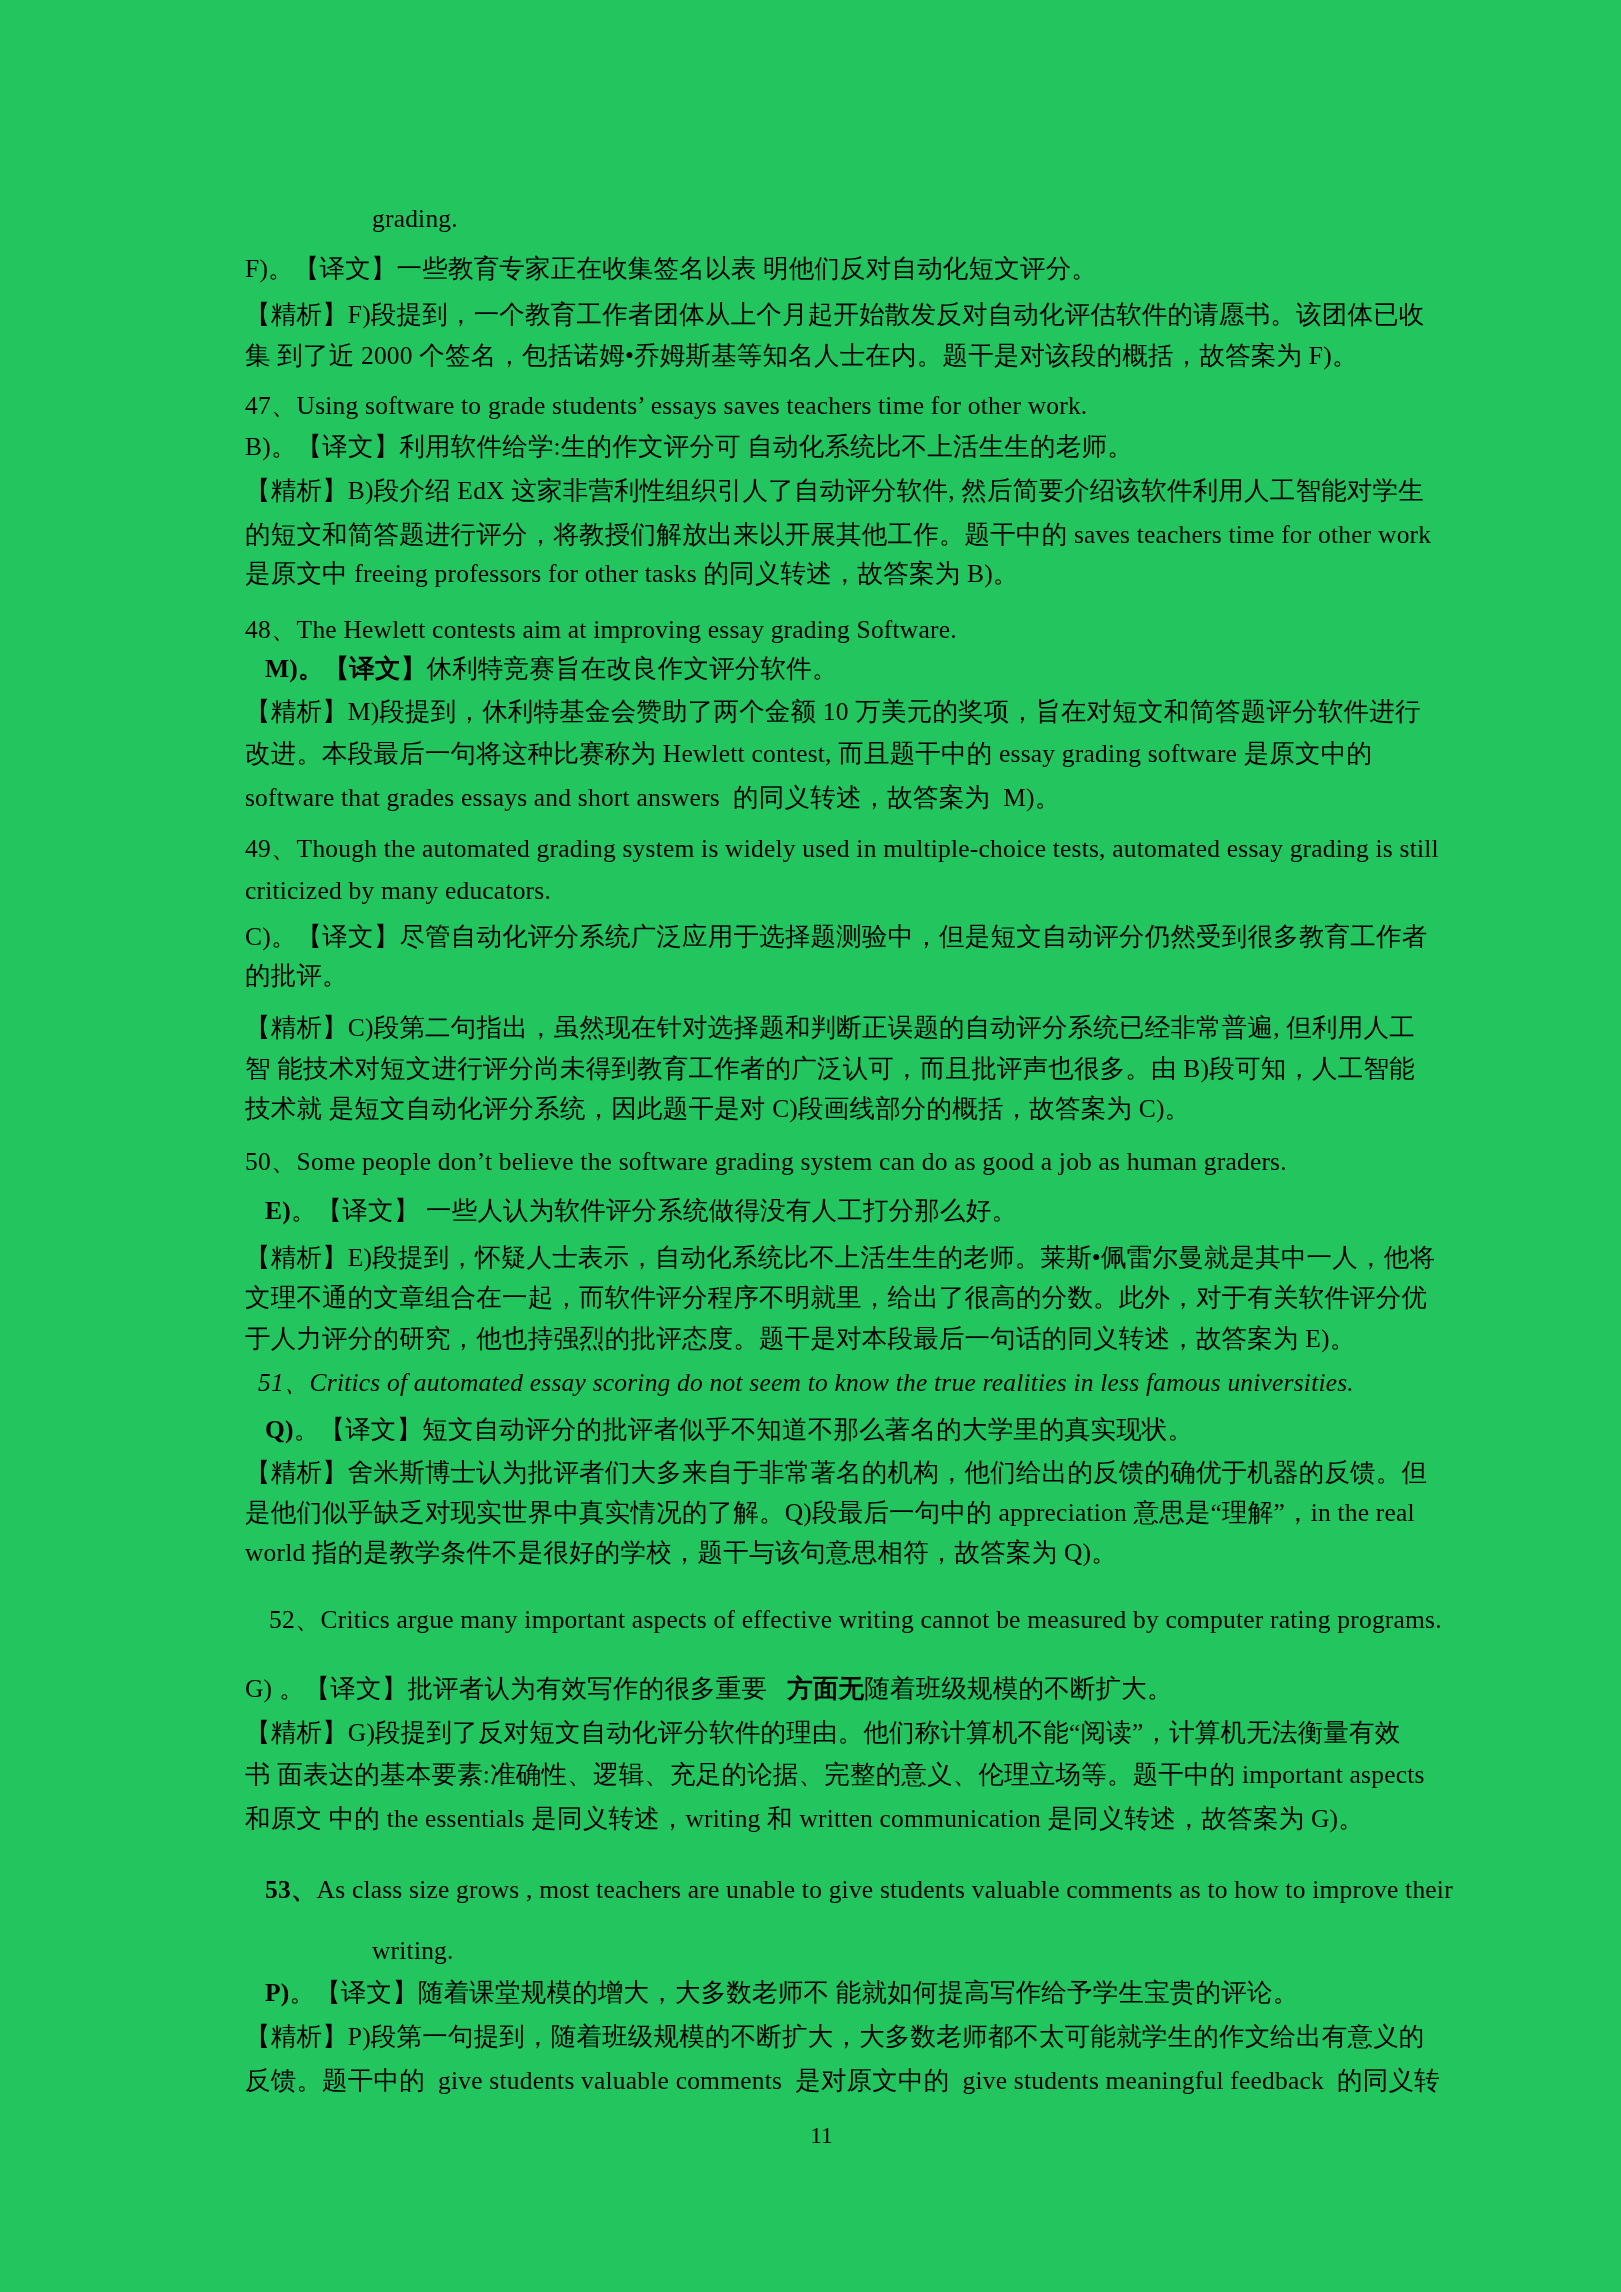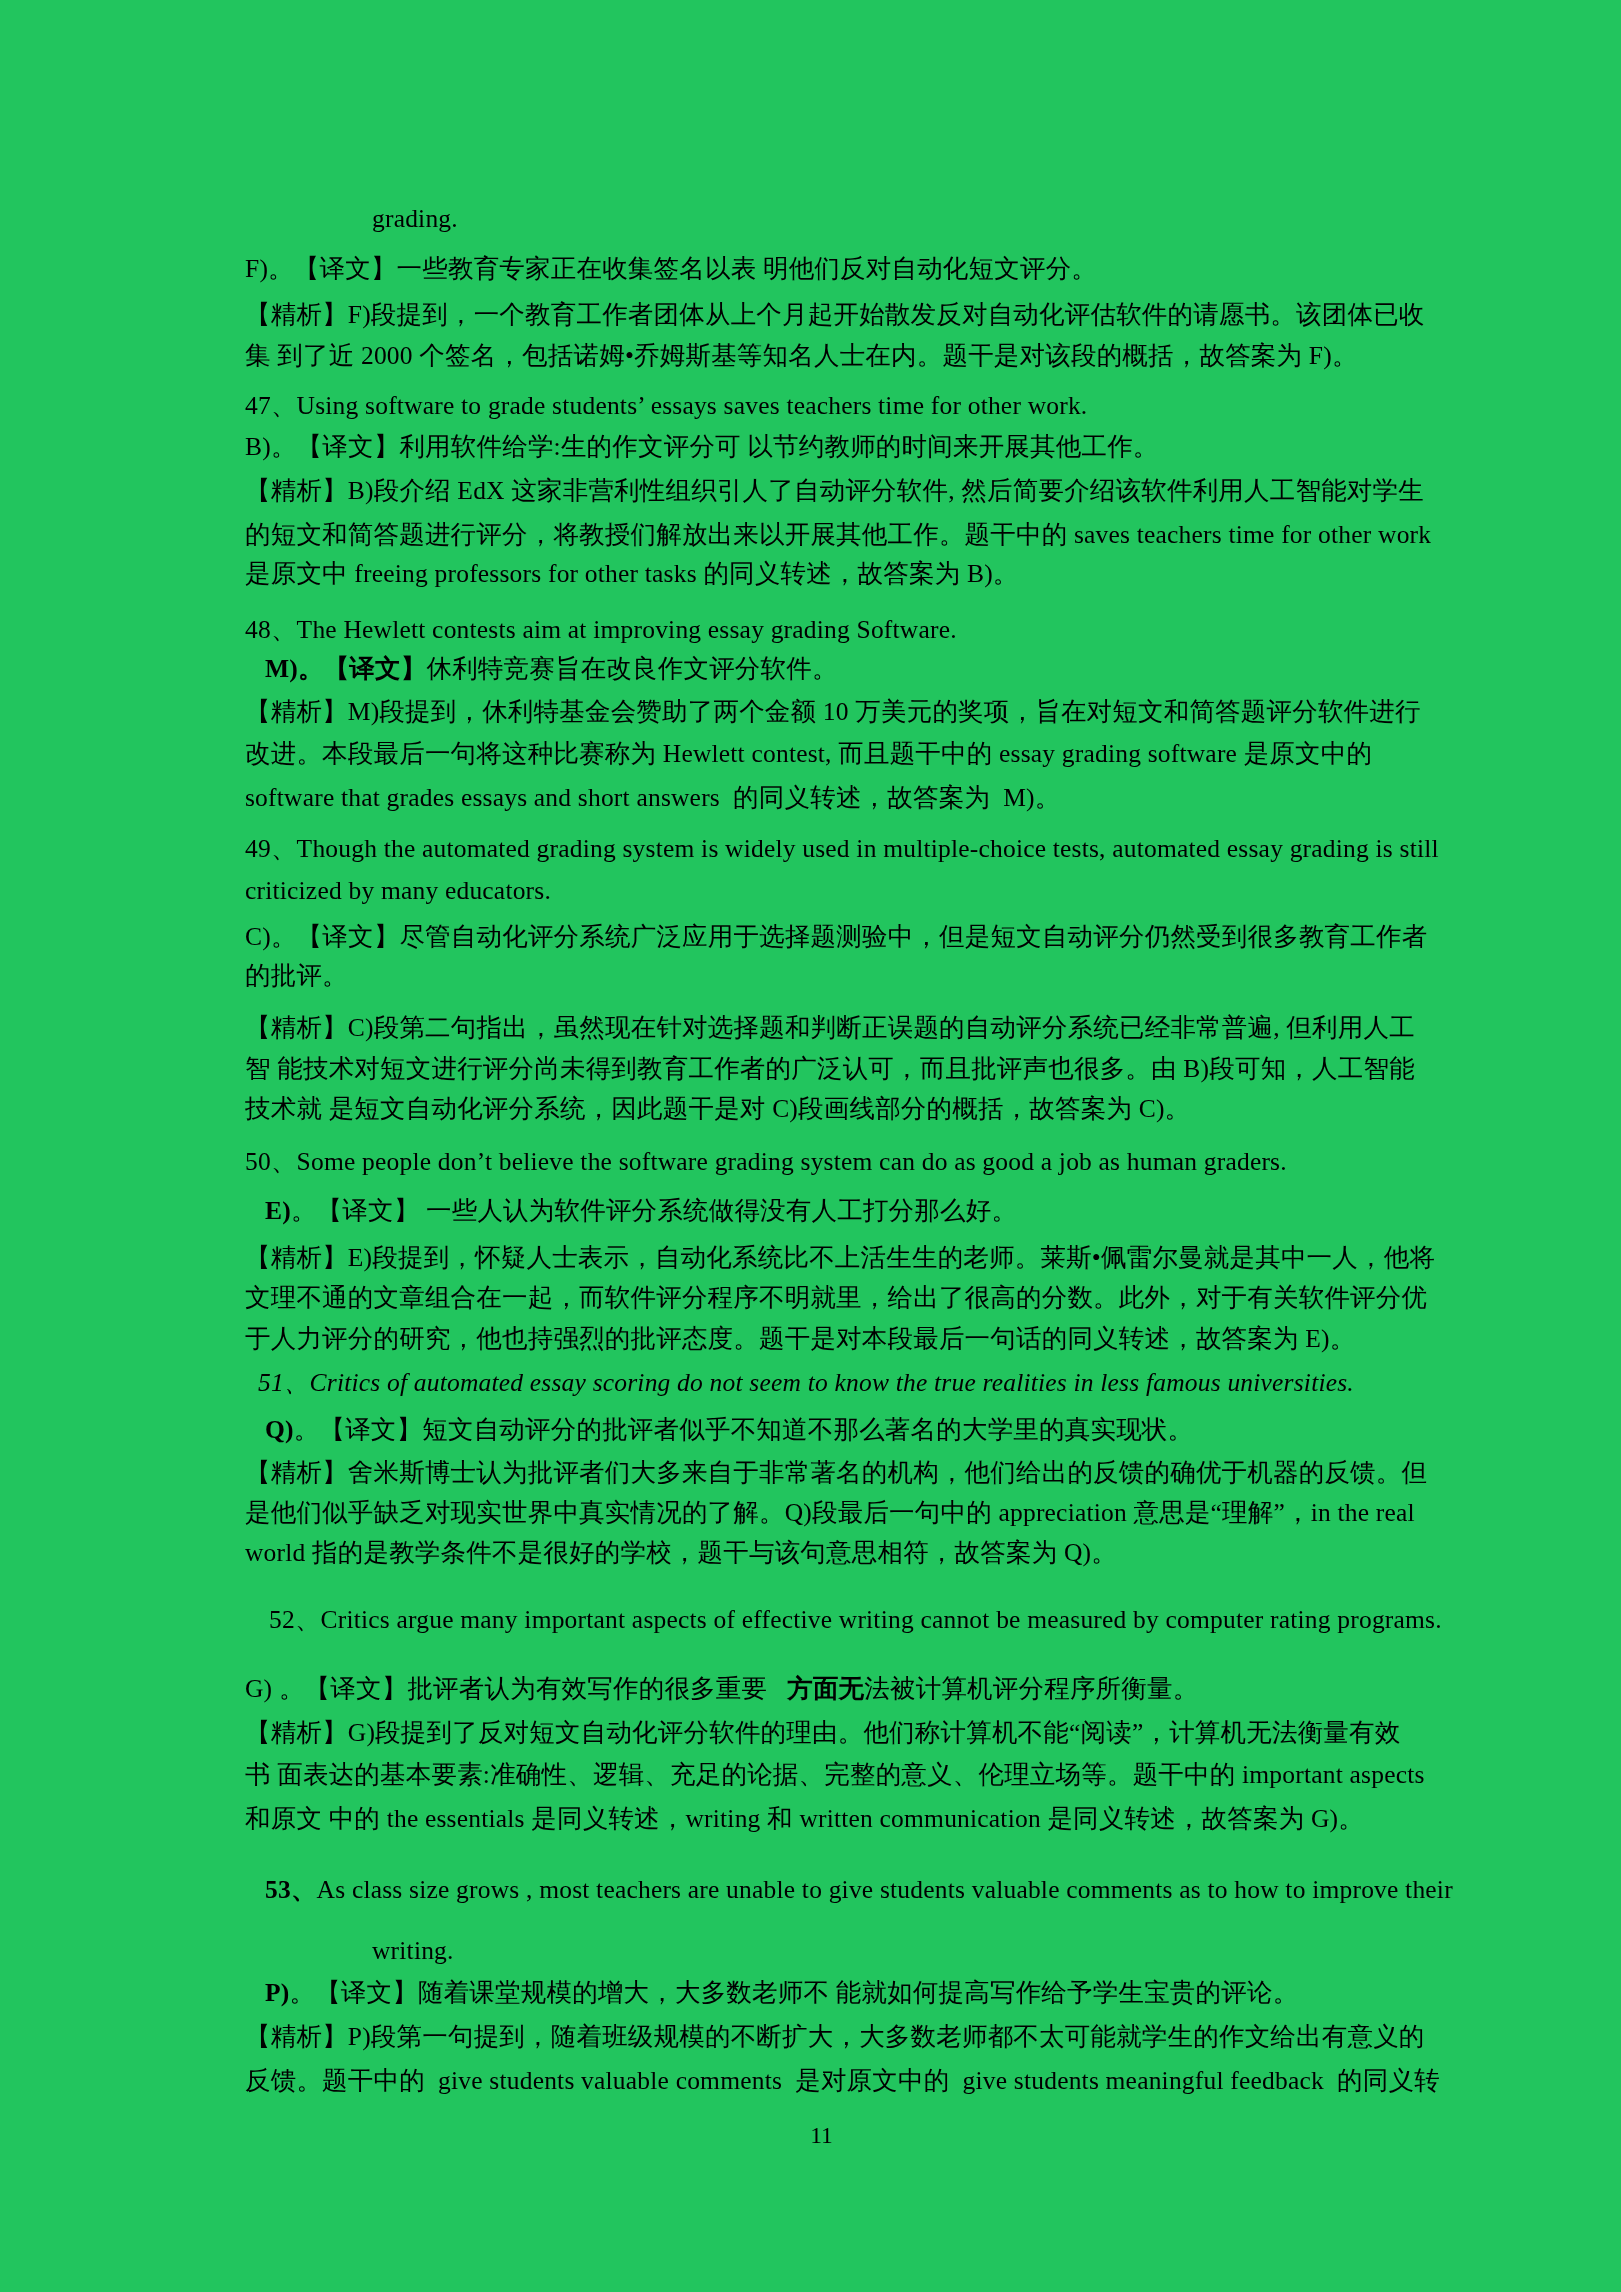--- a/index.html
+++ b/index.html
@@ -40,21 +40,21 @@
 </head>
 <body>
 
 <div class="page">
   <div id="content">
       <div class="line" style="left: 372px; top: 218px;"><span>grading.</span></div>
       <div class="line" style="left: 245px; top: 268px;"><span>F)。【译文】一些教育专家正在收集签名以表 明他们反对自动化短文评分。</span></div>
       <div class="line" style="left: 245px; top: 314px;"><span>【精析】F)段提到，一个教育工作者团体从上个月起开始散发反对自动化评估软件的请愿书。该团体已收</span></div>
       <div class="line" style="left: 245px; top: 355px;"><span>集 到了近 2000 个签名，包括诺姆•乔姆斯基等知名人士在内。题干是对该段的概括，故答案为 F)。</span></div>
       <div class="line" style="left: 245px; top: 405px;"><span>47、Using software to grade students’ essays saves teachers time for other work.</span></div>
-      <div class="line" style="left: 245px; top: 446px;"><span>B)。【译文】利用软件给学:生的作文评分可 以节约教师的时间来开展其他工作。</span></div>
+      <div class="line" style="left: 245px; top: 446px;"><span>B)。【译文】利用软件给学:生的作文评分可 自动化系统比不上活生生的老师。</span></div>
       <div class="line" style="left: 245px; top: 490px;"><span>【精析】B)段介绍 EdX 这家非营利性组织引人了自动评分软件, 然后简要介绍该软件利用人工智能对学生</span></div>
       <div class="line" style="left: 245px; top: 534px;"><span>的短文和简答题进行评分，将教授们解放出来以开展其他工作。题干中的 saves teachers time for other work</span></div>
       <div class="line" style="left: 245px; top: 573px;"><span>是原文中 freeing professors for other tasks 的同义转述，故答案为 B)。</span></div>
       <div class="line" style="left: 245px; top: 629px;"><span>48、The Hewlett contests aim at improving essay grading Software.</span></div>
       <div class="line" style="left: 245px; top: 668px;"><span class="b">M)。【译文】</span><span>休利特竞赛旨在改良作文评分软件。</span></div>
       <div class="line" style="left: 245px; top: 711px;"><span>【精析】M)段提到，休利特基金会赞助了两个金额 10 万美元的奖项，旨在对短文和简答题评分软件进行</span></div>
       <div class="line" style="left: 245px; top: 753px;"><span>改进。本段最后一句将这种比赛称为 Hewlett contest, 而且题干中的 essay grading software 是原文中的</span></div>
       <div class="line" style="left: 245px; top: 797px;"><span>software that grades essays and short answers  的同义转述，故答案为  M)。</span></div>
       <div class="line" style="left: 245px; top: 848px;"><span>49、Though the automated grading system is widely used in multiple-choice tests, automated essay grading is still</span></div>
       <div class="line" style="left: 245px; top: 890px;"><span>criticized by many educators.</span></div>
@@ -67,21 +67,21 @@
       <div class="line" style="left: 245px; top: 1210px;"><span class="b">E)</span><span>。【译文】 一些人认为软件评分系统做得没有人工打分那么好。</span></div>
       <div class="line" style="left: 245px; top: 1257px;"><span>【精析】E)段提到，怀疑人士表示，自动化系统比不上活生生的老师。莱斯•佩雷尔曼就是其中一人，他将</span></div>
       <div class="line" style="left: 245px; top: 1297px;"><span>文理不通的文章组合在一起，而软件评分程序不明就里，给出了很高的分数。此外，对于有关软件评分优</span></div>
       <div class="line" style="left: 245px; top: 1338px;"><span>于人力评分的研究，他也持强烈的批评态度。题干是对本段最后一句话的同义转述，故答案为 E)。</span></div>
       <div class="line" style="left: 258px; top: 1382px; font-style: italic;"><span>51、Critics of automated essay scoring do not seem to know the true realities in less famous universities.</span></div>
       <div class="line" style="left: 245px; top: 1429px;"><span class="b">Q)</span><span>。【译文】短文自动评分的批评者似乎不知道不那么著名的大学里的真实现状。</span></div>
       <div class="line" style="left: 245px; top: 1472px;"><span>【精析】舍米斯博士认为批评者们大多来自于非常著名的机构，他们给出的反馈的确优于机器的反馈。但</span></div>
       <div class="line" style="left: 245px; top: 1512px;"><span>是他们似乎缺乏对现实世界中真实情况的了解。Q)段最后一句中的 appreciation 意思是“理解”，in the real</span></div>
       <div class="line" style="left: 245px; top: 1552px;"><span>world 指的是教学条件不是很好的学校，题干与该句意思相符，故答案为 Q)。</span></div>
       <div class="line" style="left: 245px; top: 1619px; margin-left: 24px;"><span>52、Critics argue many important aspects of effective writing cannot be measured by computer rating programs.</span></div>
-      <div class="line" style="left: 245px; top: 1688px;"><span>G) 。【译文】批评者认为有效写作的很多重要</span><span class="b">方面无</span><span>法被计算机评分程序所衡量。</span></div>
+      <div class="line" style="left: 245px; top: 1688px;"><span>G) 。【译文】批评者认为有效写作的很多重要</span><span class="b">方面无</span><span>随着班级规模的不断扩大。</span></div>
       <div class="line" style="left: 245px; top: 1732px;"><span>【精析】G)段提到了反对短文自动化评分软件的理由。他们称计算机不能“阅读”，计算机无法衡量有效</span></div>
       <div class="line" style="left: 245px; top: 1774px;"><span>书 面表达的基本要素:准确性、逻辑、充足的论据、完整的意义、伦理立场等。题干中的 important aspects</span></div>
       <div class="line" style="left: 245px; top: 1818px;"><span>和原文 中的 the essentials 是同义转述，writing 和 written communication 是同义转述，故答案为 G)。</span></div>
       <div class="line" style="left: 245px; top: 1889px;"><span class="b">53、</span><span>As class size grows , most teachers are unable to give students valuable comments as to how to improve their</span></div>
       <div class="line" style="left: 372px; top: 1950px; text-align: right;"><span>writing.</span></div>
       <div class="line" style="left: 245px; top: 1992px;"><span class="b">P)</span><span>。【译文】随着课堂规模的增大，大多数老师不 能就如何提高写作给予学生宝贵的评论。</span></div>
       <div class="line" style="left: 245px; top: 2036px;"><span>【精析】P)段第一句提到，随着班级规模的不断扩大，大多数老师都不太可能就学生的作文给出有意义的</span></div>
       <div class="line" style="left: 245px; top: 2080px;"><span>反馈。题干中的  give students valuable comments  是对原文中的  give students meaningful feedback  的同义转</span></div>
     </div>
   <div class="page-number" style="top: 2122px;">11</div>

